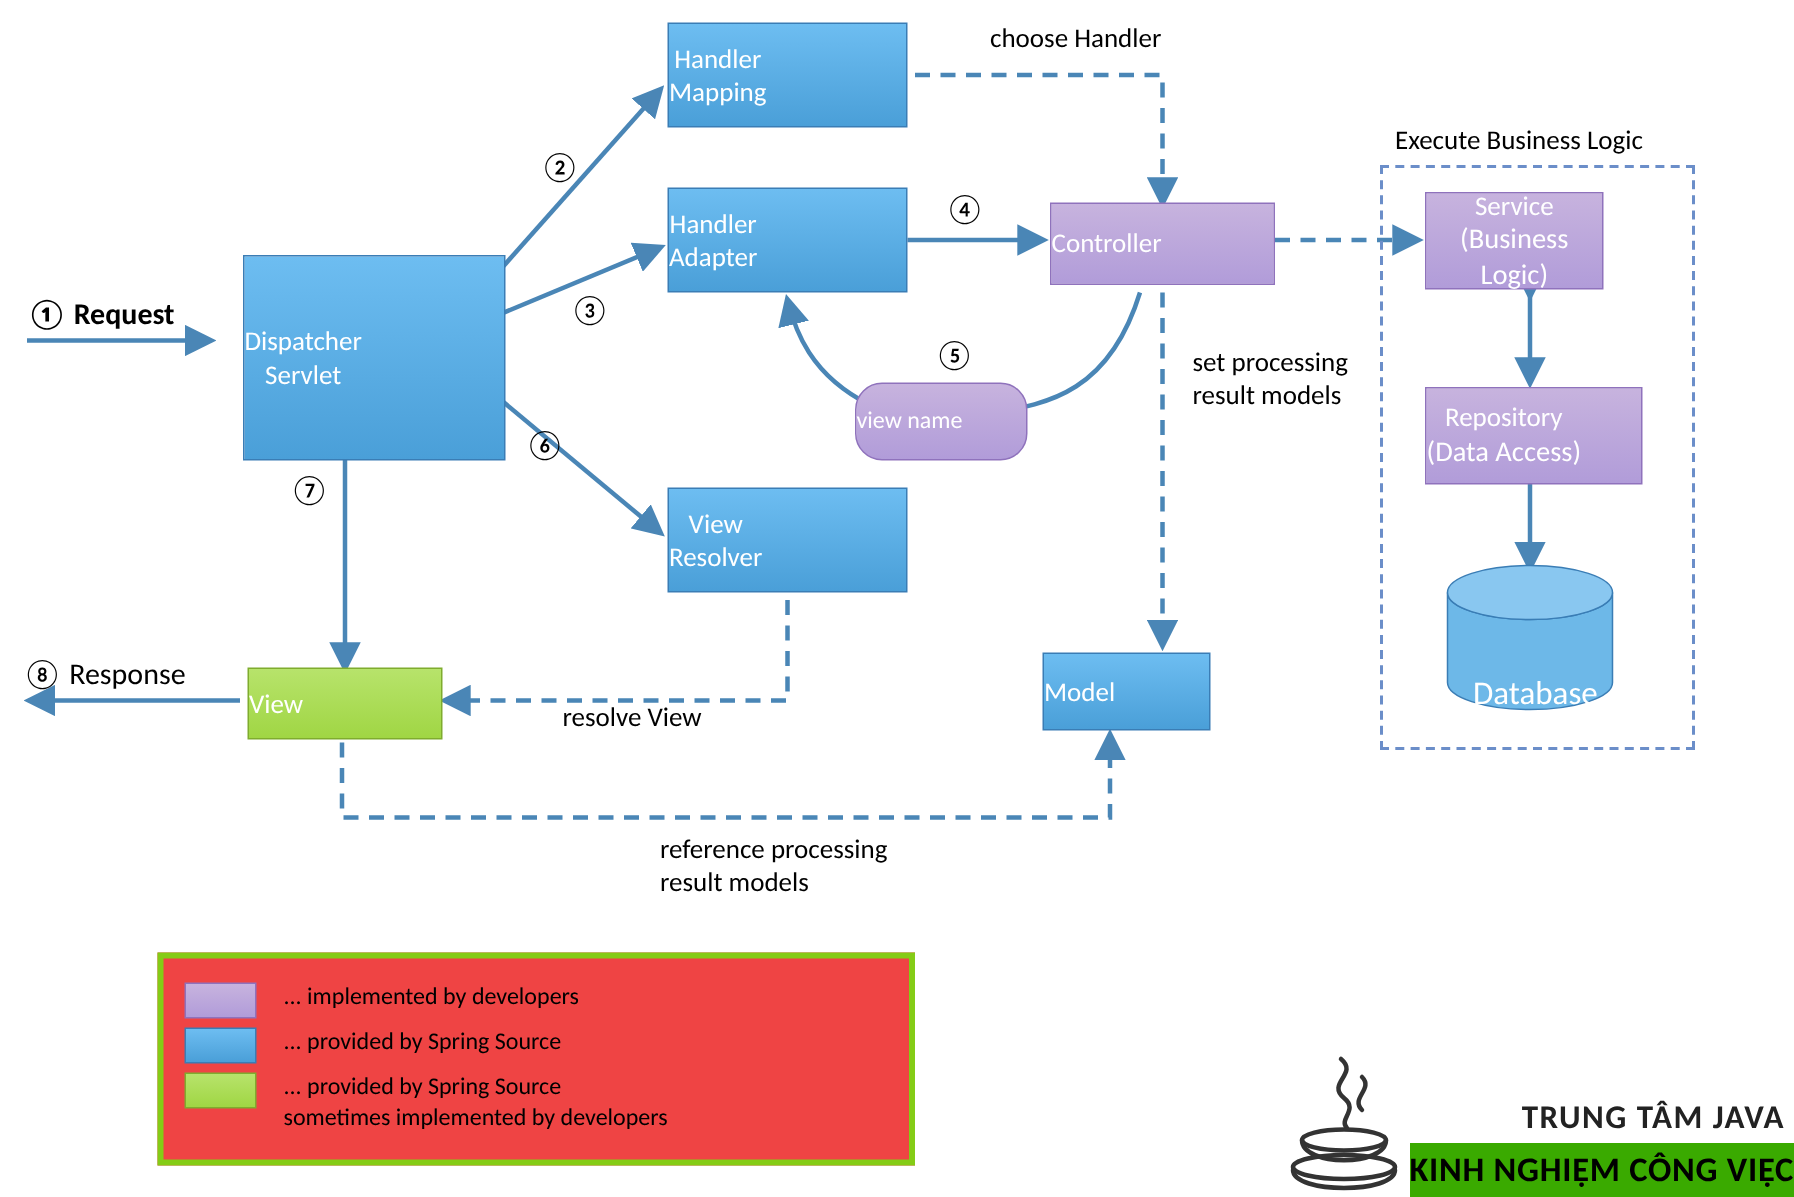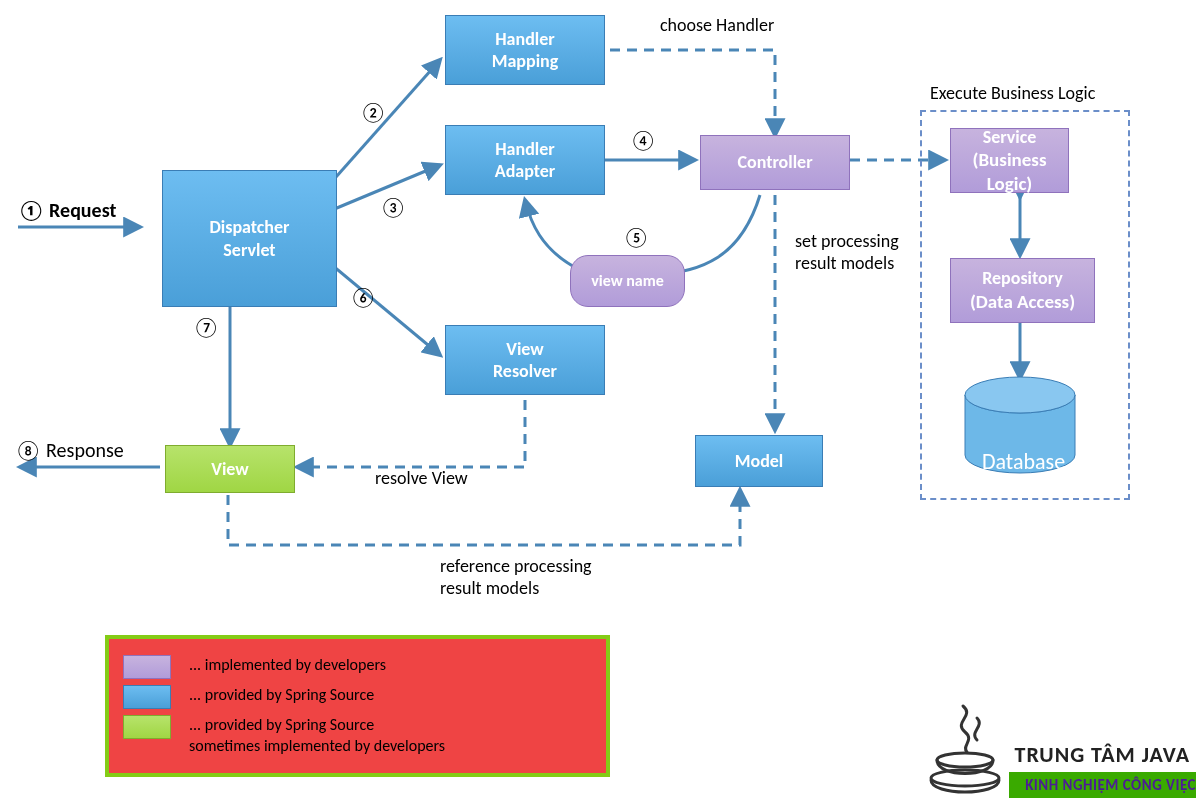--- a/index.html
+++ b/index.html
@@ -9,28 +9,27 @@
     height: 798px;
     position: relative;
     font-family: Calibri, Arial, sans-serif;
     background: #fff;
     overflow: hidden;
   }
   .box {
     position: absolute;
     display: flex;
     align-items: center;
-    justify-content: center;
+    justify-content: flex-start;
     text-align: center;
     color: #fff;
     font-size: 18px;
     line-height: 1.25;
     border-style: solid;
     border-width: 1px;
-    font-weight: bold;
   }
   .box.blue {
     background: linear-gradient(to bottom, #6dbdf1, #4a9fd8);
     border-color: #3a7db5;
   }
   .box.purple {
     background: linear-gradient(to bottom, #c7b3de, #b19cd9);
     border-color: #8f72bc;
     color: #fff;
   }
@@ -91,21 +90,21 @@
   .cyl-top  { fill:#89c7f0; stroke:#3a7db5; stroke-width:1; }
   .logo {
     position: absolute;
     right: 0;
     bottom: 0;
     display: flex;
     align-items: flex-end;
   }
   .logo-txt { text-align: right; }
   .logo-top { font-weight: bold; font-size: 22px; letter-spacing:1px; color:#222; padding: 2px 6px 4px 6px; }
-  .logo-bot { background:#3aaa00; color:#4c1d95; font-weight:bold; font-size:15px; padding:4px 0; letter-spacing:0.5px; }
+  .logo-bot { background:#3aaa00; color:#000000; font-weight:bold; font-size:23px; padding:4px 0; letter-spacing:0.5px; }
 </style>
 </head>
 <body>
 
 <svg class="layer">
   <defs>
     <marker id="ah" viewBox="0 0 10 10" refX="8" refY="5" markerWidth="7" markerHeight="7" orient="auto">
       <path d="M0,0 L10,5 L0,10 z" fill="#4a86b6"></path>
     </marker>
     <marker id="ah2" viewBox="0 0 10 10" refX="8" refY="5" markerWidth="7" markerHeight="7" orient="auto">
@@ -172,21 +171,21 @@
 </div>
 
 <div class="box blue" style="left:445px; top:325px; width:160px; height:70px;">
   <div><span>View</span><br><span>Resolver</span></div>
 </div>
 
 <div class="box green" style="left:165px; top:445px; width:130px; height:48px;">
   <span>View</span>
 </div>
 
-<div class="box blue" style="left:695px; top:435px; width:128px; height:52px;">
+<div class="box blue" style="left:695px; top:435px; width:112px; height:52px;">
   <span>Model</span>
 </div>
 
 <div class="biz-group" style="left:920px; top:110px; width:210px; height:390px;"></div>
 
 <div class="box purple" style="left:950px; top:128px; width:119px; height:65px;">
   <div><span>Service</span><br><span class="small">(Business Logic)</span></div>
 </div>
 
 <div class="box purple" style="left:950px; top:258px; width:145px; height:65px;">

